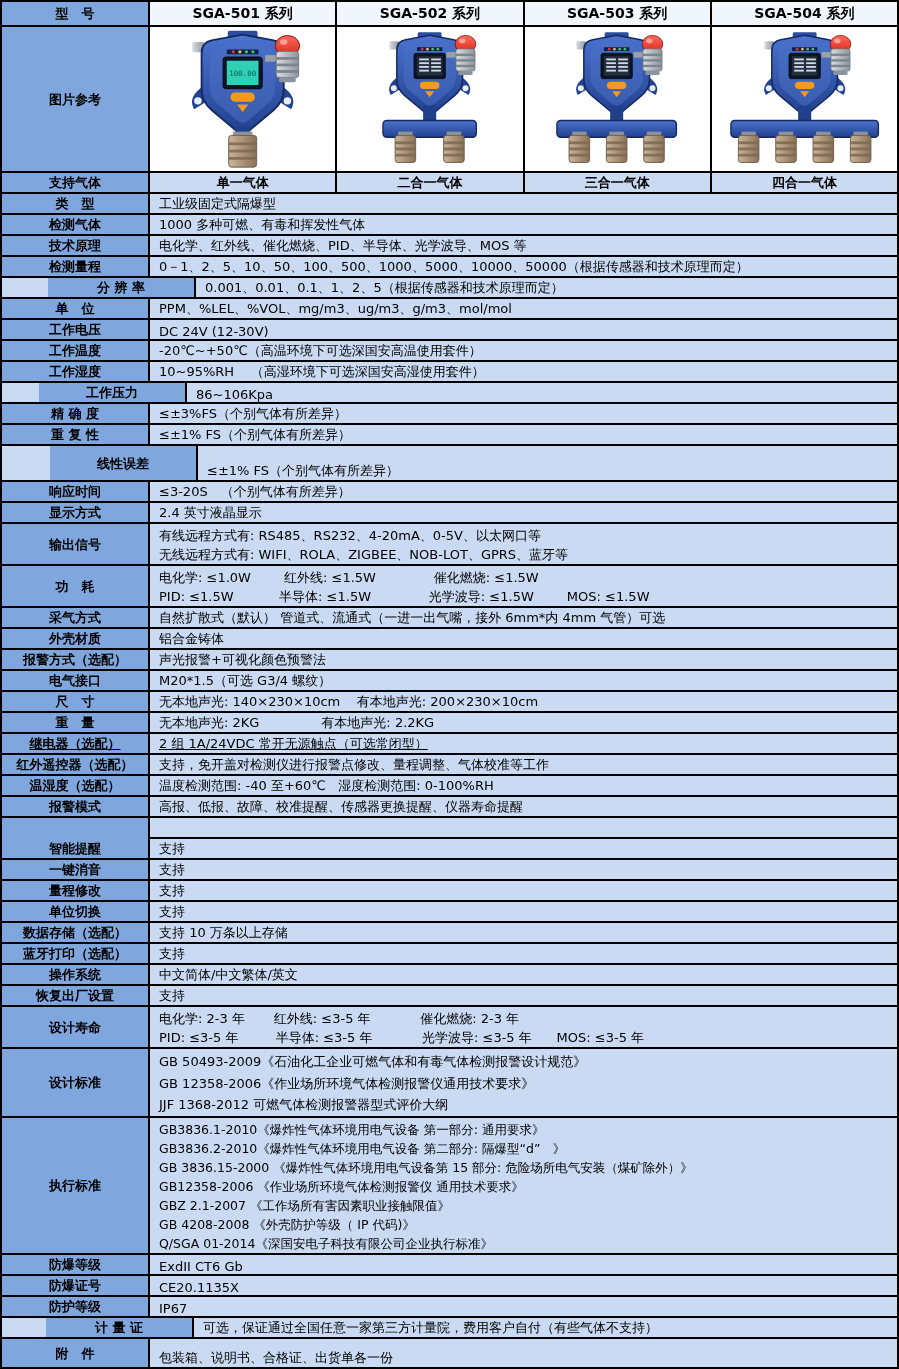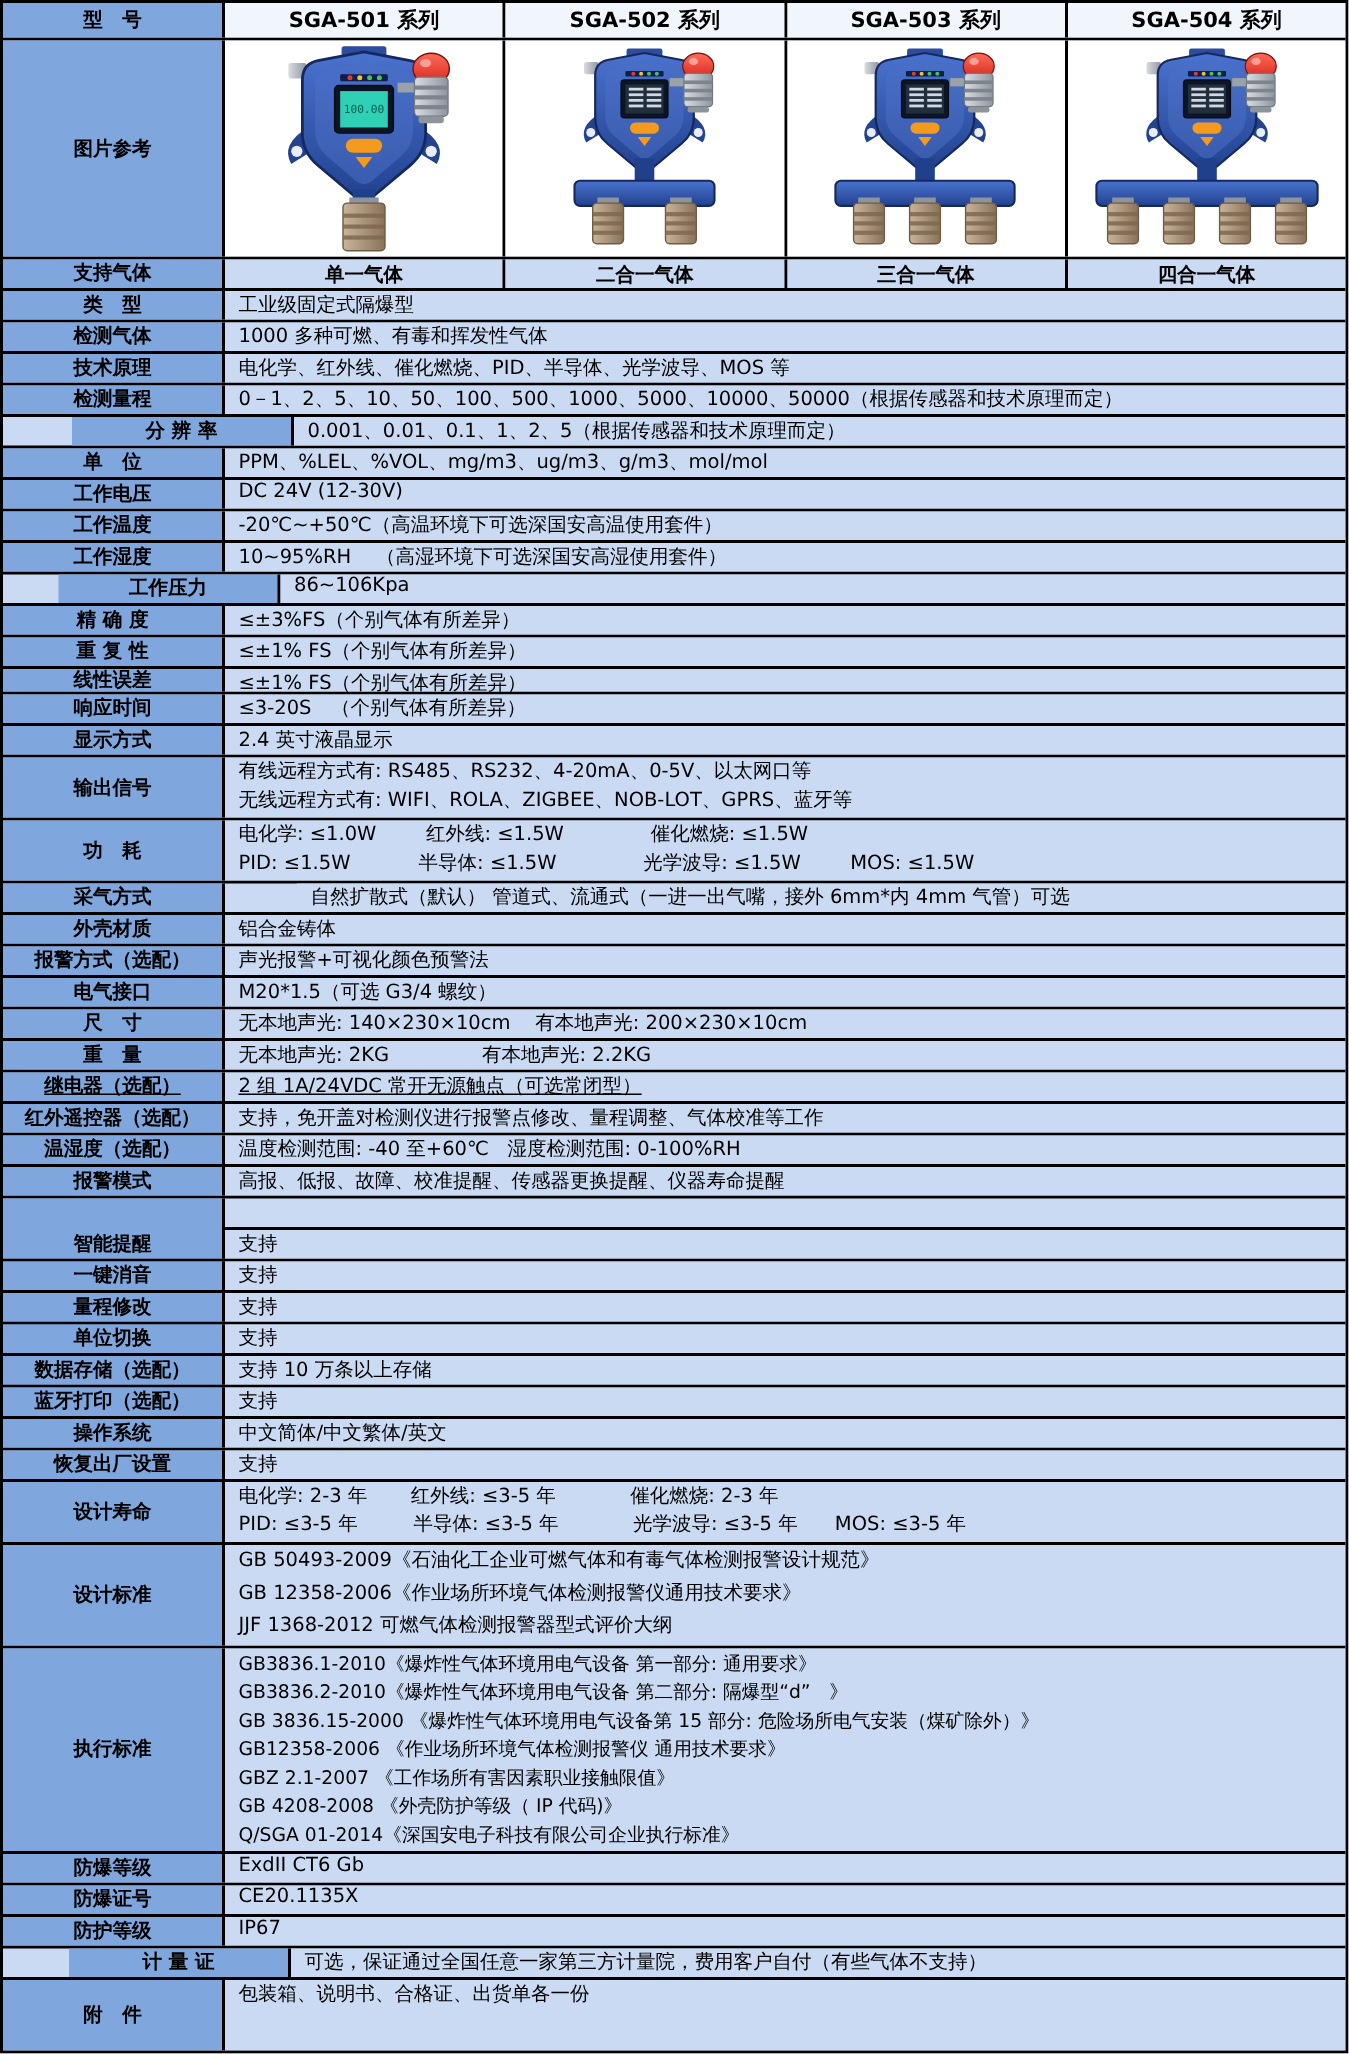--- a/index.html
+++ b/index.html
@@ -18,21 +18,21 @@
   .row{display:flex;border-bottom:2px solid var(--border);box-sizing:border-box;flex:0 0 auto;}
   .row:last-child{border-bottom:none;flex:1 1 auto;}
   .label{
     width:148px;flex:0 0 148px;background:var(--label-bg);
     border-right:2px solid var(--border);box-sizing:border-box;
     display:flex;align-items:center;justify-content:center;text-align:center;
     font-weight:bold;font-size:13px;line-height:15px;padding:0 3px;
   }
   .val{
     flex:1;background:var(--value-bg);box-sizing:border-box;
-    display:flex;flex-direction:column;justify-content:flex-start;
+    display:flex;flex-direction:column;justify-content:flex-end;
     padding-left:9px;padding-right:4px;font-size:13px;white-space:pre-wrap;
   }
   .val div{white-space:pre-wrap;}
   .col{
     flex:1;border-right:2px solid var(--border);box-sizing:border-box;
     display:flex;align-items:center;justify-content:center;text-align:center;
   }
   .col:last-child{border-right:none;}
   .hdr .col{background:var(--header-bg);font-weight:bold;font-size:14px;}
   .imgrow .col{background:#ffffff;}
@@ -412,41 +412,41 @@
       <div class="val"><div>86~106Kpa</div></div>
     </div>
     <div class="row spec" style="height: 21px;">
       <div class="label">精 确 度</div>
       <div class="val"><div>≤±3%FS（个别气体有所差异）</div></div>
     </div>
     <div class="row spec" style="height: 21px;">
       <div class="label">重 复 性</div>
       <div class="val"><div>≤±1% FS（个别气体有所差异）</div></div>
     </div>
-    <div class="row spec" style="height: 17px;">
+    <div class="row spec" style="height: 36px; padding-left: 48px;">
       <div class="label">线性误差</div>
       <div class="val"><div>≤±1% FS（个别气体有所差异）</div></div>
     </div>
     <div class="row spec" style="height: 21px;">
       <div class="label">响应时间</div>
       <div class="val"><div>≤3-20S　（个别气体有所差异）</div></div>
     </div>
     <div class="row spec" style="height: 21px;">
       <div class="label">显示方式</div>
       <div class="val"><div>2.4 英寸液晶显示</div></div>
     </div>
     <div class="row spec" style="height: 42px;">
       <div class="label">输出信号</div>
       <div class="val" style="line-height: 19px;"><div>有线远程方式有: RS485、RS232、4-20mA、0-5V、以太网口等</div><div>无线远程方式有: WIFI、ROLA、ZIGBEE、NOB-LOT、GPRS、蓝牙等</div></div>
     </div>
     <div class="row spec" style="height: 42px;">
       <div class="label">功　耗</div>
       <div class="val" style="line-height: 19px;"><div>电化学: ≤1.0W        红外线: ≤1.5W              催化燃烧: ≤1.5W</div><div>PID: ≤1.5W           半导体: ≤1.5W              光学波导: ≤1.5W        MOS: ≤1.5W</div></div>
     </div>
-    <div class="row spec" style="height: 21px; gap: 48px;">
+    <div class="row spec" style="height: 21px;">
       <div class="label">采气方式</div>
       <div class="val"><div>自然扩散式（默认） 管道式、流通式（一进一出气嘴，接外 6mm*内 4mm 气管）可选</div></div>
     </div>
     <div class="row spec" style="height: 21px;">
       <div class="label">外壳材质</div>
       <div class="val"><div>铝合金铸体</div></div>
     </div>
     <div class="row spec" style="height: 21px;">
       <div class="label">报警方式（选配）</div>
       <div class="val"><div>声光报警+可视化颜色预警法</div></div>

